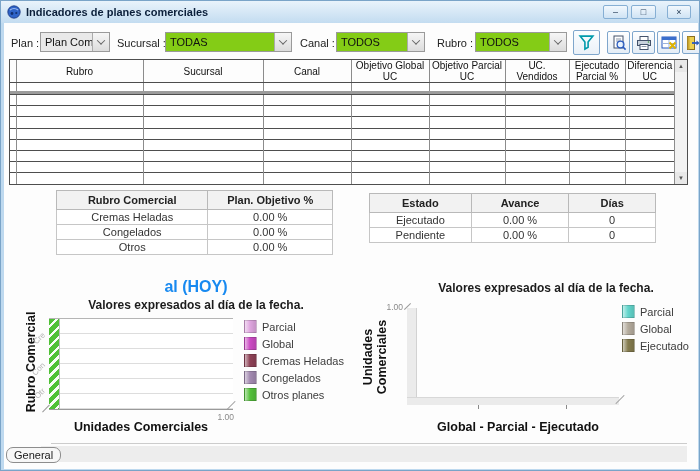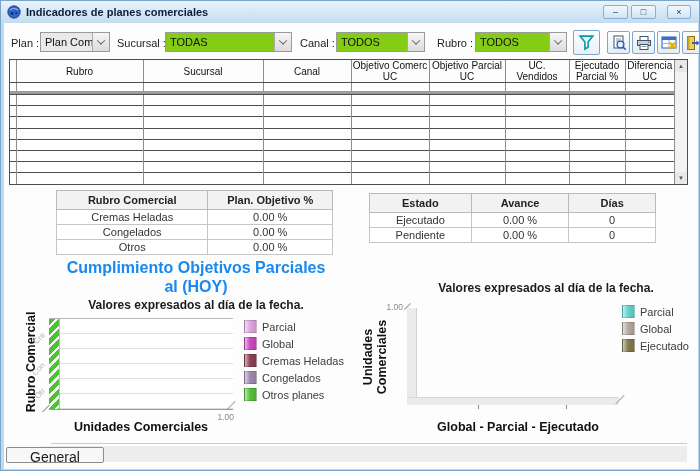--- a/index.html
+++ b/index.html
@@ -92,23 +92,23 @@
     background-image:linear-gradient(90deg,rgba(255,255,255,.6),rgba(255,255,255,0) 45%,rgba(0,0,0,.12));
   }
   .ltext { font-size:11px; color:#3c3c3c; }
   .wallR { position:absolute; left:406px; top:307px; width:10px; height:97px; background:#ebebeb; border-right:1px solid #d2d2d2; }
   .floorR { position:absolute; left:406px; top:396px; width:212px; height:8px; background:#ebebeb; border-top:1px solid #d8d8d8; }
   .vtick { position:absolute; width:1px; height:4px; background:#8a8a8a; }
   
   .bottom-line { position:absolute; left:50px; top:420px; width:636px; height:1px; background:#cccccc; }
   .tabstrip { position:absolute; left:40px; top:423px; width:646px; height:17px; background:#ededed; }
   .tab {
-    position:absolute; left:5px; top:424px; height:16px; padding:1px 23px;
-    background:#f7f7f7; border:1px solid #8d8d8d; border-radius:2px;
-    font-size:14px; color:#1a1a1a;
+    position:absolute; left:5px; top:424px; height:16px; padding:1px 7px;
+    background:#f7f7f7; border:1px solid #8d8d8d; border-radius:7px;
+    font-size:11px; color:#1a1a1a;
   }
 </style>
 </head>
 <body>
 
 <div class="window">
 
   <div class="titlebar">
     <svg class="app-icon" viewBox="0 0 14 14">
       <circle cx="7" cy="7" r="6.2" fill="#2f64c8" stroke="#16337e" stroke-width="0.8"></circle>
@@ -209,21 +209,21 @@
           <col style="width:64px">
           <col style="width:56px">
           <col style="width:49px">
       </colgroup>
       <thead>
         <tr>
           <th></th>
           <th>Rubro</th>
           <th>Sucursal</th>
           <th>Canal</th>
-          <th>Objetivo Comerc UC</th>
+          <th>Objetivo Global UC</th>
           <th>Objetivo Parcial UC</th>
           <th>UC. Vendidos</th>
           <th>Ejecutado Parcial %</th>
           <th>Diferencia UC</th>
         </tr>
       </thead>
       <tbody>
         <tr class="r0">
             <td></td>
             <td></td>
@@ -382,21 +382,20 @@
         <td>0</td>
       </tr>
       <tr>
         <td>Pendiente</td>
         <td>0.00 %</td>
         <td>0</td>
       </tr>
     </tbody>
   </table>
 
-  <div class="ctitle" style="left:30px; top:258px; width:330px; font-size:16px;">Cumplimiento Objetivos Parciales</div>
   <div class="ctitle" style="left:30px; top:277px; width:330px; font-size:16px;">al (HOY)</div>
   <div class="csub" style="left:30px; top:297px; width:330px;">Valores expresados al día de la fecha.</div>
 
   <div class="vlabel" style="left:-25px; top:354px; width:110px;">Rubro Comercial</div>
 
   <div class="plotL">
     <div class="wall-hatch"></div>
   </div>
   <div class="cat" style="left:24px; top:336px;">Cre</div>
   <div class="cat" style="left:24px; top:366px;">Con</div>

